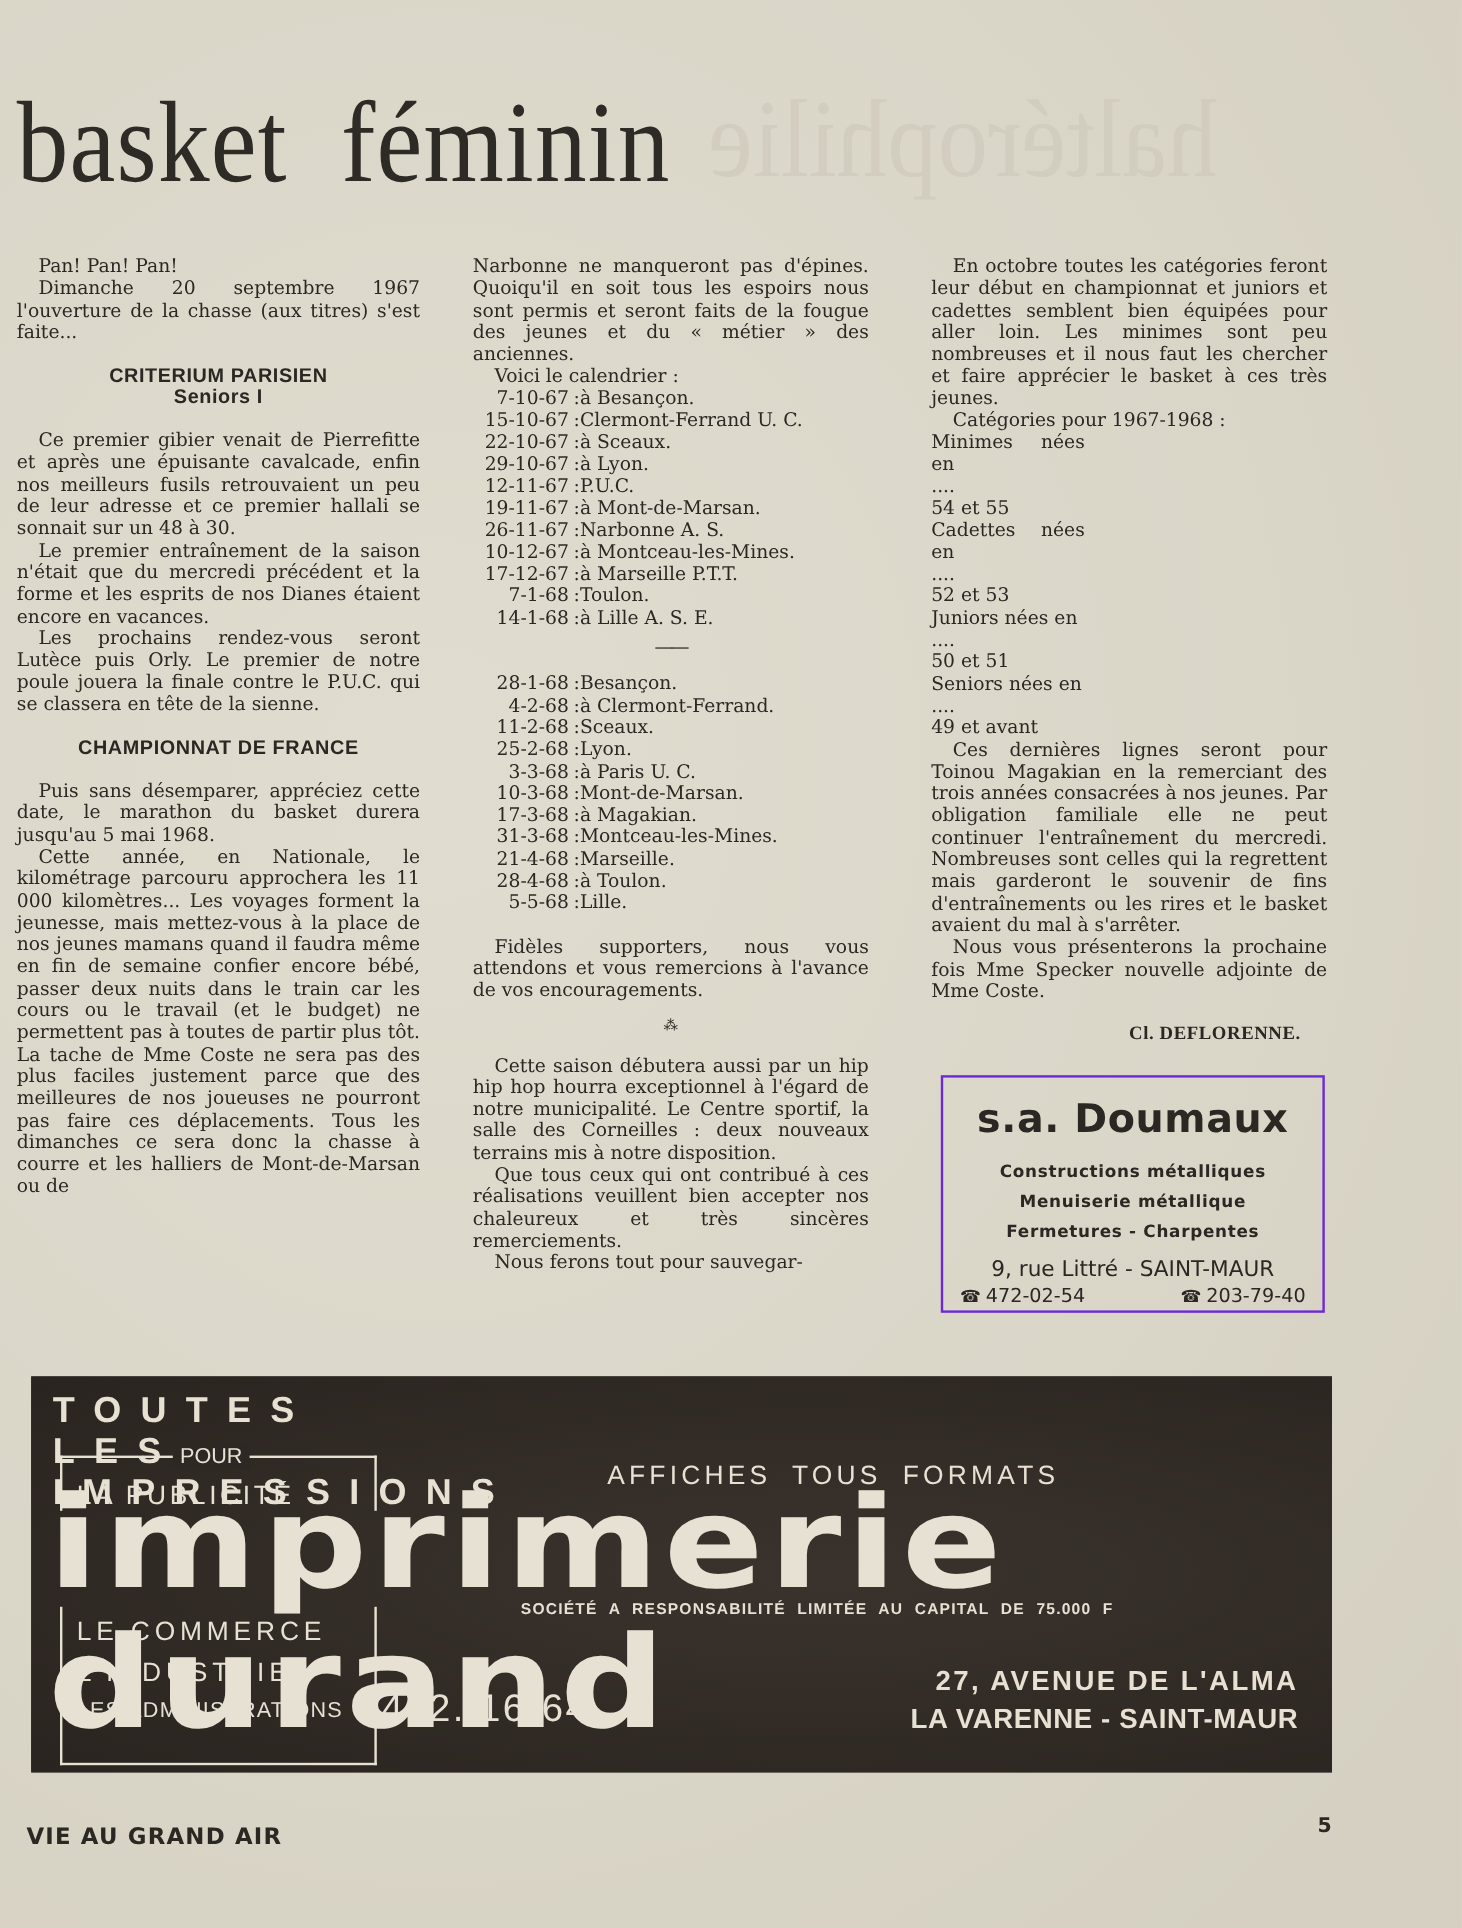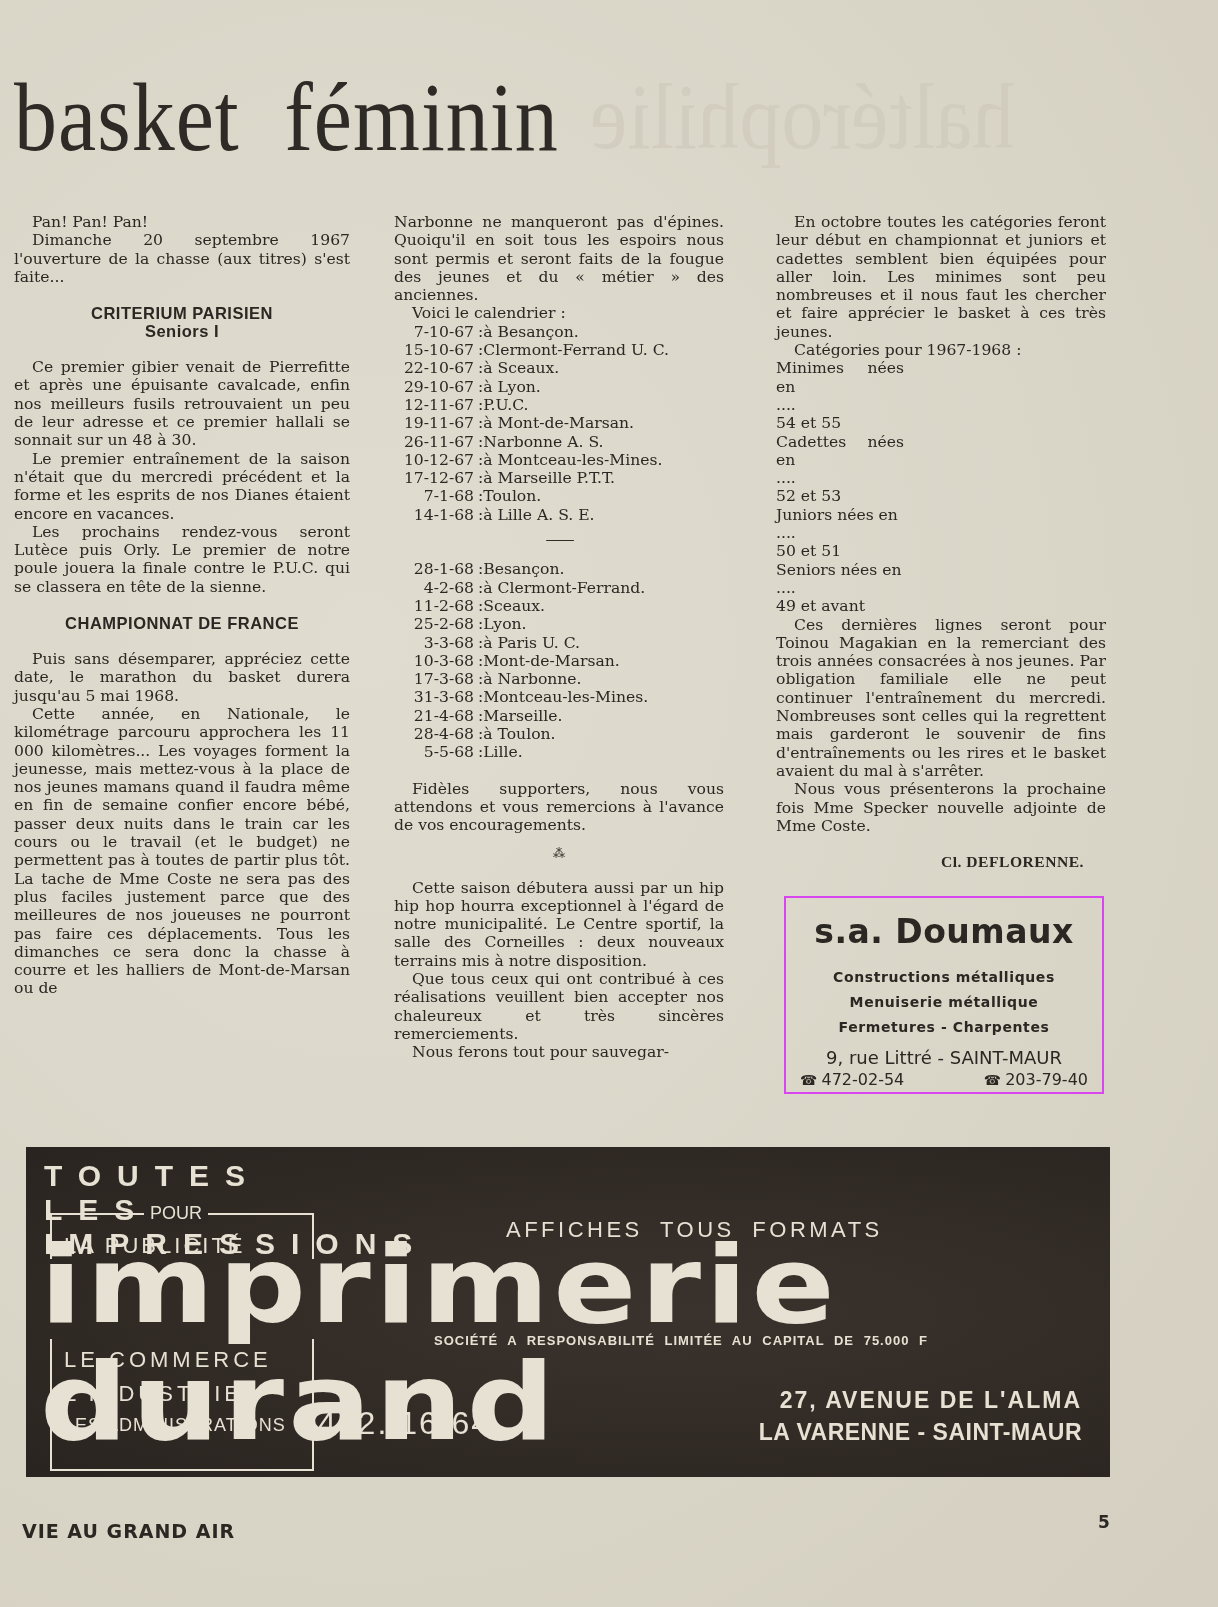--- a/index.html
+++ b/index.html
@@ -45,21 +45,21 @@
     .sched .d { width: 80px; text-align: right; padding-right: 4px; }
     .sep-dash { text-align: center; margin: 6px 0 12px; letter-spacing: -2px; }
     .stars { text-align: center; font-size: 12px; margin: 14px 0 20px; line-height: 10px; }
     .cat { display: flex; flex-direction: column; }
     .cat .l { width: 128px; }
     .cat .m { width: 84px; }
     .sign { text-align: right; font-family: "Liberation Serif", serif; font-weight: bold; margin-top: 18px; padding-right: 22px; letter-spacing: 0.5px; }
 
     .ad-doumaux {
       position: absolute; left: 784px; top: 896px; width: 316px; height: 194px;
-      border: 2px solid #d946ef; font-family: "DejaVu Sans", sans-serif;
+      border: 2px solid #6d28d9; font-family: "DejaVu Sans", sans-serif;
       color: #2b2723;
     }
     .ad-doumaux .brand {
       font-family: "DejaVu Sans", sans-serif; font-weight: bold;
       font-size: 33px; text-align: center; margin-top: 14px; letter-spacing: 0.5px;
     }
     .ad-doumaux .line {
       text-align: center; font-weight: bold; font-size: 14px; letter-spacing: 0.6px;
       line-height: 25px;
     }
@@ -223,21 +223,21 @@
         <span>à Paris U. C.</span>
       </li>
       <li>
         <span class="d">10-3-68</span>
         <span>: </span>
         <span>Mont-de-Marsan.</span>
       </li>
       <li>
         <span class="d">17-3-68</span>
         <span>: </span>
-        <span>à Narbonne.</span>
+        <span>à Magakian.</span>
       </li>
       <li>
         <span class="d">31-3-68</span>
         <span>: </span>
         <span>Montceau-les-Mines.</span>
       </li>
       <li>
         <span class="d">21-4-68</span>
         <span>: </span>
         <span>Marseille.</span>

